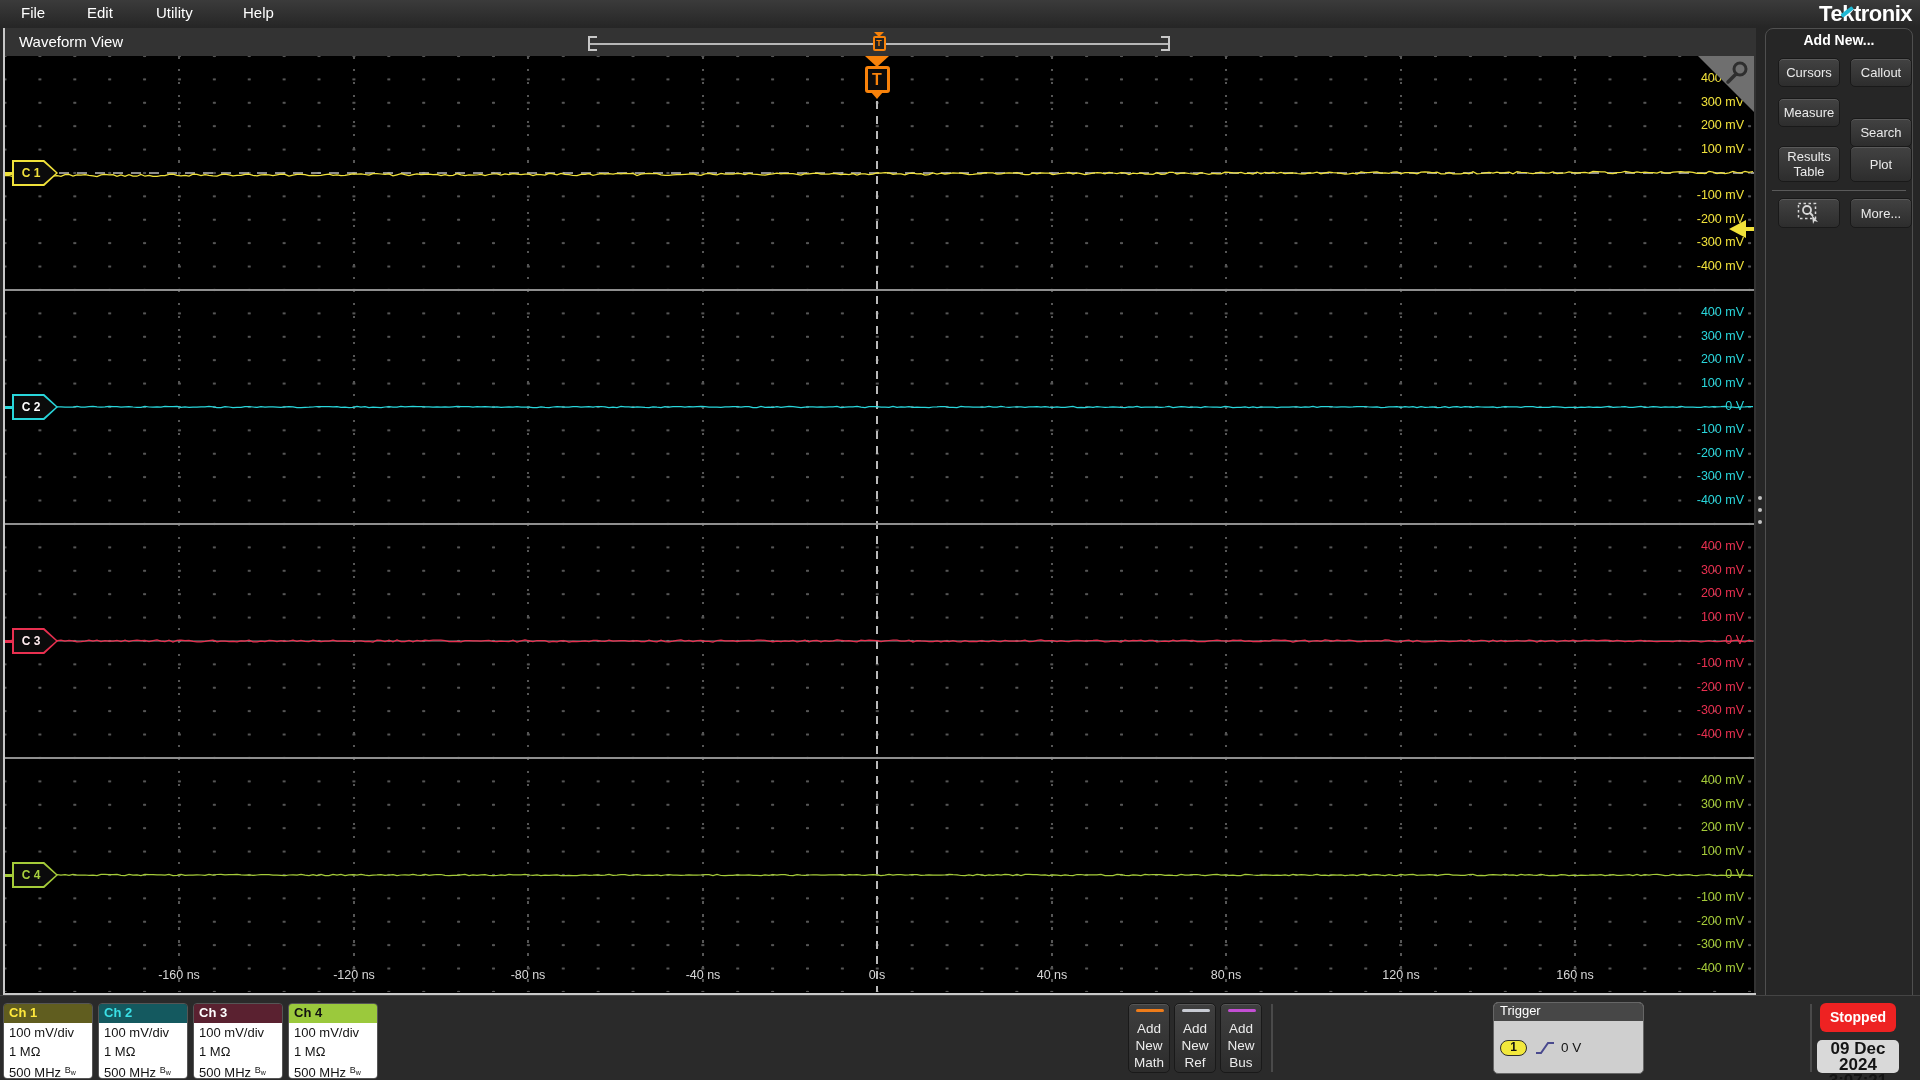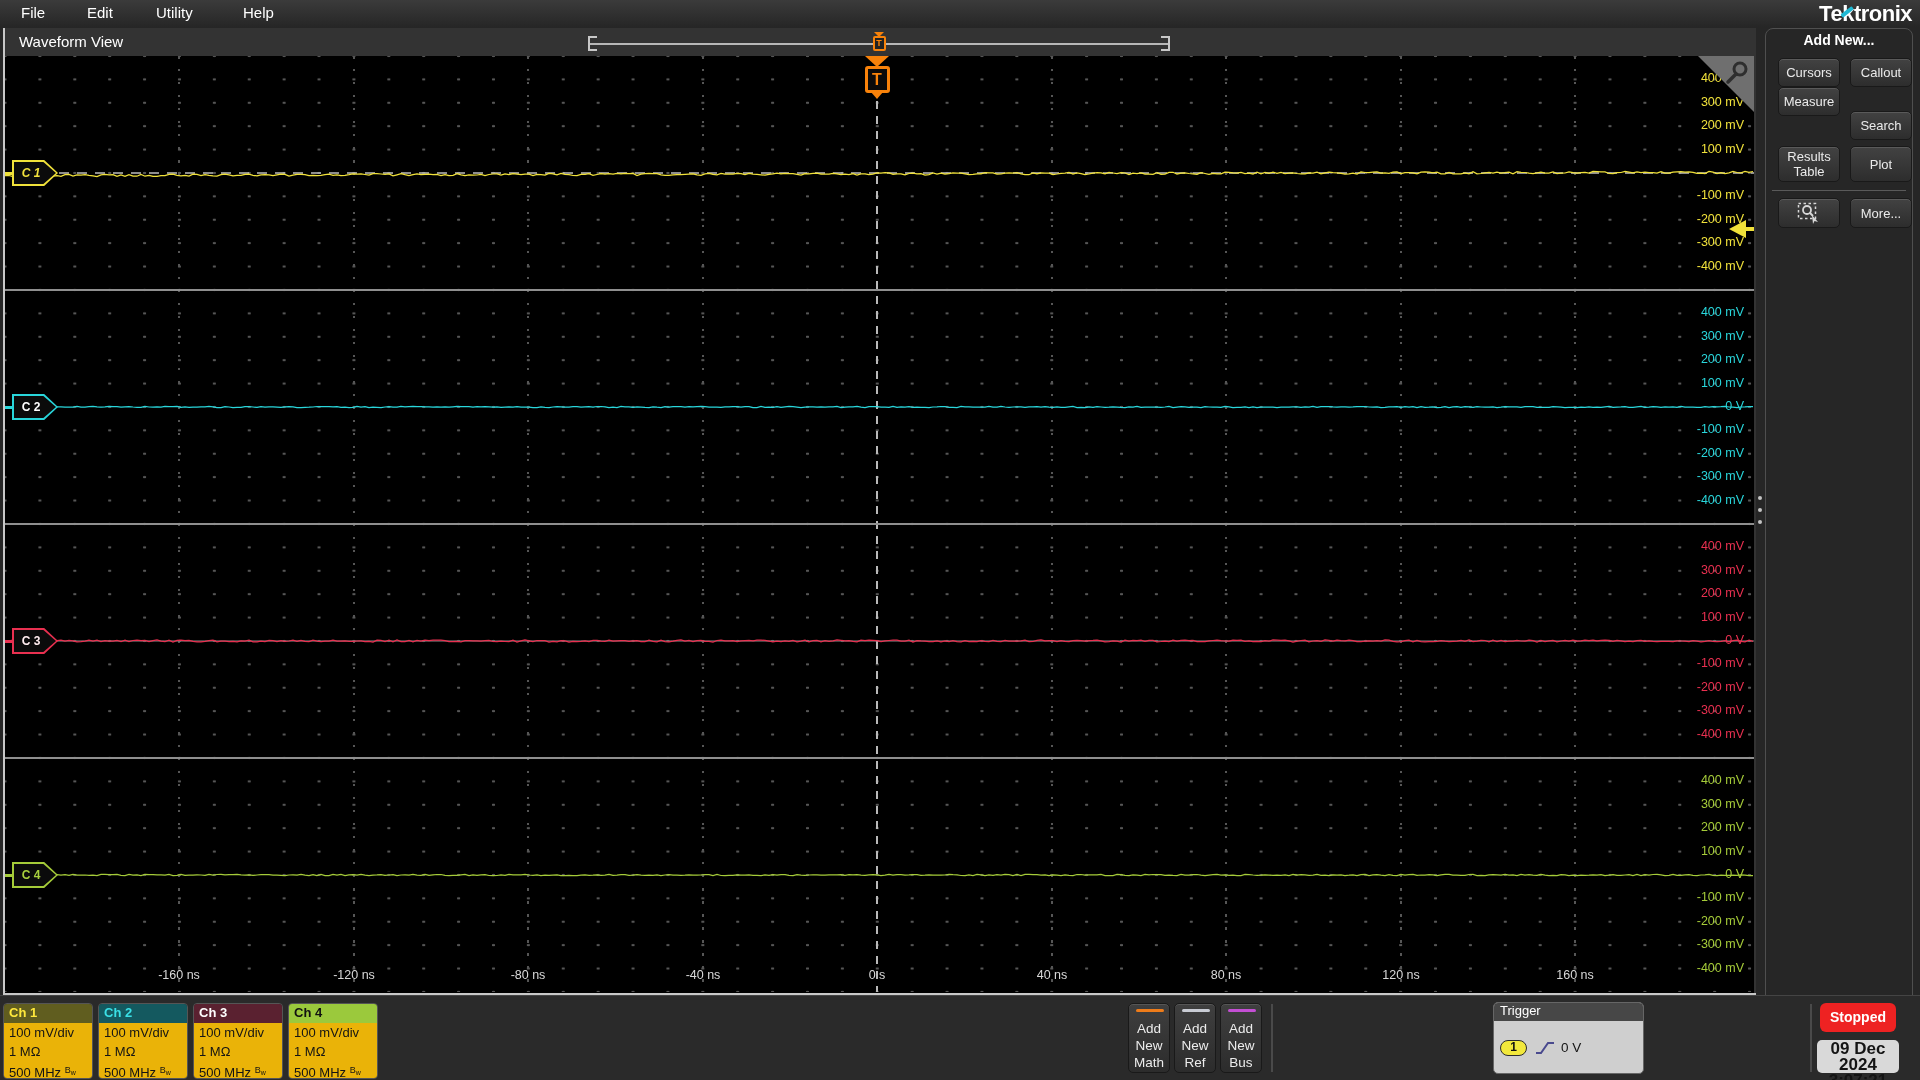--- a/index.html
+++ b/index.html
@@ -94,21 +94,21 @@
   #sidedivider { position:absolute; left:6px; top:161px; width:134px; height:1px; background:#5a5a5a; }
   #gripdots { position:absolute; left:2px; top:469px; width:6px; height:34px; }
   #gripdots i { display:block; width:4px; height:4px; border-radius:50%; background:#c4c4c4; margin:0 0 8px 0; }
 
   
   #bottombar { position:absolute; left:0; top:995px; width:1920px; height:85px; background:#2a2a2a;
                border-top:1px solid #444; }
   .bbadge { position:absolute; top:7px; width:90px; height:76px; border-radius:4px; overflow:hidden;
             border:1px solid #555; cursor:pointer; }
   .bbadge .hd { height:19px; font-size:13px; font-weight:bold; padding:1px 0 0 5px; }
-  .bbadge .bd { height:57px; background:#eab308; color:#141414; font-size:13px; line-height:18.5px;
+  .bbadge .bd { height:57px; background:#ffffff; color:#141414; font-size:13px; line-height:18.5px;
                 padding:1px 0 0 5px; }
   .bwmark { font-size:9px; vertical-align:4px; }
   .bwmark .w { font-size:7px; vertical-align:-2px; }
 
   .addbtn { position:absolute; top:7px; width:42px; height:70px; border-radius:5px;
             background:linear-gradient(#3f3f3f,#2c2c2c); border:1px solid #191919;
             box-shadow:inset 0 1px 0 #565656; color:#ececec; font-size:13.5px; line-height:17px;
             text-align:center; padding-top:16px; cursor:pointer; }
   .addbtn .stripe { position:absolute; left:7px; top:5px; width:28px; height:3px; border-radius:2px; }
 
@@ -207,21 +207,21 @@
       <div class="ylab" style="top: 15.4px; color: rgb(240, 225, 58);">400 mV</div>
       <div class="ylab" style="top: 38.8px; color: rgb(240, 225, 58);">300 mV</div>
       <div class="ylab" style="top: 62.2px; color: rgb(240, 225, 58);">200 mV</div>
       <div class="ylab" style="top: 85.6px; color: rgb(240, 225, 58);">100 mV</div>
       <div class="ylab" style="top: 132.4px; color: rgb(240, 225, 58);">-100 mV</div>
       <div class="ylab" style="top: 155.8px; color: rgb(240, 225, 58);">-200 mV</div>
       <div class="ylab" style="top: 179.2px; color: rgb(240, 225, 58);">-300 mV</div>
       <div class="ylab" style="top: 202.6px; color: rgb(240, 225, 58);">-400 mV</div>
       <div class="chbadge" style="top: 104px;">
         <div class="outer" style="background: rgb(240, 225, 58);"></div>
-        <div class="inner" style="color: rgb(242, 225, 60); font-style: italic;">C 1</div>
+        <div class="inner" style="color: rgb(242, 225, 60);">C 1</div>
       </div>
       <div class="chtick" style="top: 116px; background: rgb(240, 225, 58);"></div>
       <div class="ylab" style="top: 249.4px; color: rgb(41, 214, 219);">400 mV</div>
       <div class="ylab" style="top: 272.8px; color: rgb(41, 214, 219);">300 mV</div>
       <div class="ylab" style="top: 296.2px; color: rgb(41, 214, 219);">200 mV</div>
       <div class="ylab" style="top: 319.6px; color: rgb(41, 214, 219);">100 mV</div>
       <div class="ylab" style="top: 343px; color: rgb(41, 214, 219);">0 V</div>
       <div class="ylab" style="top: 366.4px; color: rgb(41, 214, 219);">-100 mV</div>
       <div class="ylab" style="top: 389.8px; color: rgb(41, 214, 219);">-200 mV</div>
       <div class="ylab" style="top: 413.2px; color: rgb(41, 214, 219);">-300 mV</div>
@@ -269,22 +269,22 @@
       <div class="xlab" style="left: 1361px;">120 ns</div>
       <div class="xlab" style="left: 1535px;">160 ns</div>
     </div>
 </div>
 
 <div id="sidebar">
   <div id="sidebox">
     <div id="sidetitle">Add New...</div>
     <div class="sbtn" style="left:12px; top:29px; height:29px">Cursors</div>
     <div class="sbtn" style="left:84px; top:29px; height:29px">Callout</div>
-    <div class="sbtn" style="left:12px; top:58px; height:29px">Measure</div>
-    <div class="sbtn" style="left:84px; top:82px; height:29px">Search</div>
+    <div class="sbtn" style="left:12px; top:69px; height:29px">Measure</div>
+    <div class="sbtn" style="left:84px; top:89px; height:29px">Search</div>
     <div class="sbtn" style="left:12px; top:117px; height:36px">Results Table</div>
     <div class="sbtn" style="left:84px; top:117px; height:36px">Plot</div>
     <div id="sidedivider"></div>
     <div class="sbtn" style="left:12px; top:169px; height:30px">
       <svg width="24" height="22" viewBox="0 0 24 22">
         <rect x="1.5" y="1.5" width="17" height="15" fill="none" stroke="#d8d8d8" stroke-width="1.5" stroke-dasharray="2.5 2.5"></rect>
         <circle cx="10" cy="8" r="4" fill="none" stroke="#d8d8d8" stroke-width="1.8"></circle>
         <line x1="12.8" y1="10.8" x2="16" y2="14" stroke="#d8d8d8" stroke-width="2"></line>
         <path d="M15 13 L21 20 L17.5 19 L16 22 Z" fill="#d8d8d8"></path>
       </svg>

